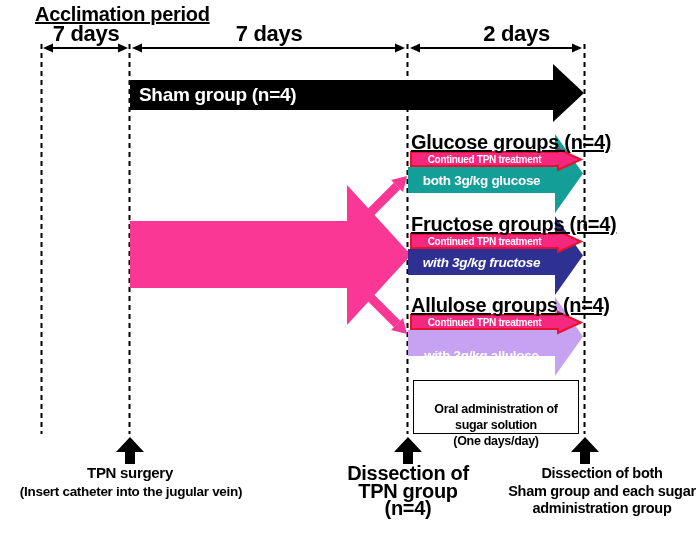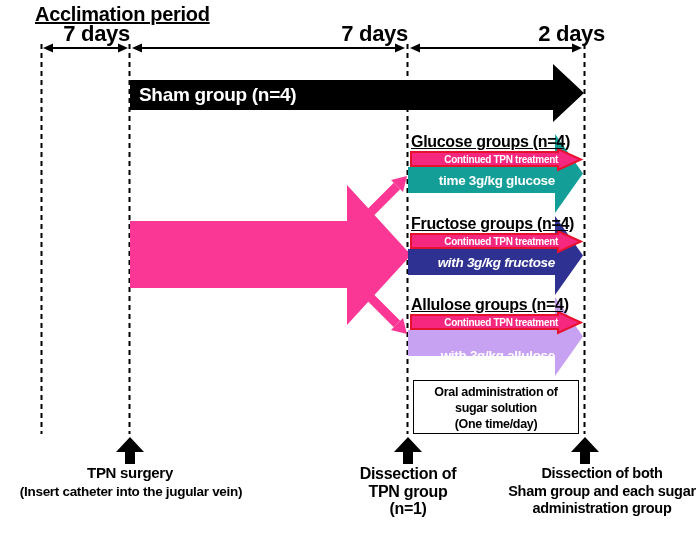--- a/index.html
+++ b/index.html
@@ -3,45 +3,45 @@
 <meta charset="utf-8">
 <style>
   html,body { margin:0; padding:0; background:#fff; }
   #fig {
     position:relative; width:696px; height:533px; background:#fff;
     font-family:"Liberation Sans", sans-serif; font-weight:bold; color:#000;
     letter-spacing:-0.3px; overflow:hidden;
   }
   #shapes { position:absolute; left:0; top:0; }
   .txt { position:absolute; white-space:nowrap; }
-  .ctr { text-align:right; }
+  .ctr { text-align:center; }
   .white { color:#fff; }
   .ul { text-decoration:underline; }
   .dash { stroke:#000; stroke-width:2; stroke-dasharray:5,4; fill:none; }
   .meas { stroke:#000; stroke-width:2; fill:none; }
   .meashead { fill:#000; }
   .blackfill { fill:#000; }
   .pink-stroke { stroke:#FA3795; stroke-width:9; fill:none; }
   .band { stroke:#E8112D; stroke-width:2; stroke-linejoin:miter; }
   .acclim { left:35px; top:3px; font-size:20px; }
   .period { top:22px; font-size:22px; line-height:24px; }
   .shamtxt { left:139px; top:84px; font-size:19px; }
   .tpntxt { left:132px; top:242px; width:215px; font-size:19px; }
-  .glabel { left:411px; font-size:16px; line-height:16px; }
+  .glabel { left:411px; font-size:20px; line-height:16px; }
   .gband { left:411px; width:147px; font-size:10px; line-height:14px; }
   .gdose { left:408px; width:147px; font-size:13.5px; line-height:22px; }
   .box {
     position:absolute; left:413px; top:380px; width:166px; height:54px;
     border:1.5px solid #000; background:#fff; font-size:12.5px; line-height:16px;
-    text-align:center; padding-top:3px; box-sizing:border-box;
+    text-align:center; padding-top:20px; box-sizing:border-box;
   }
   .ev { position:absolute; text-align:center; }
   .ev1t { left:40px; top:464px; width:180px; font-size:15px; line-height:18px; }
   .ev1s { left:3px; top:483px; width:256px; font-size:13.5px; line-height:17px; }
-  .ev2 { left:333px; top:465px; width:150px; font-size:16px; line-height:17.5px; }
+  .ev2 { left:333px; top:465px; width:150px; font-size:20px; line-height:17.5px; }
   .ev3 { left:506px; top:465px; width:192px; font-size:14.5px; line-height:17.5px; }
 </style>
 </head>
 <body>
 
 <div id="fig">
 
   <svg id="shapes" width="696" height="533" viewBox="0 0 696 533">
 
     <line class="dash" x1="41.5" y1="44" x2="41.5" y2="434"></line>
@@ -86,43 +86,43 @@
 
   <div class="txt acclim ul">Acclimation period</div>
   <div class="txt period ctr" style="left:42px;width:88px;">7 days</div>
   <div class="txt period ctr" style="left:130px;width:278px;">7 days</div>
   <div class="txt period ctr" style="left:428px;width:177px;">2 days</div>
 
   <div class="txt shamtxt white">Sham group (n=4)</div>
 
   <div class="txt glabel ul" style="top:134px;">Glucose groups (n=4)</div>
   <div class="txt gband white ctr" style="top:152.5px;">Continued TPN treatment</div>
-  <div class="txt gdose white ctr" style="top:170px;">time 3g/kg glucose</div>
+  <div class="txt gdose white ctr" style="top:170px;">both 3g/kg glucose</div>
 
   <div class="txt glabel ul" style="top:216px;">Fructose groups (n=4)</div>
   <div class="txt gband white ctr" style="top:234.5px;">Continued TPN treatment</div>
   <div class="txt gdose white ctr" style="top:252px;font-style:italic;">with 3g/kg fructose</div>
 
   <div class="txt glabel ul" style="top:297px;">Allulose groups (n=4)</div>
   <div class="txt gband white ctr" style="top:315.5px;">Continued TPN treatment</div>
   <div class="txt gdose white ctr" style="top:333px;margin-top:12px;">with 3g/kg allulose</div>
 
   <div class="box">
     <div>Oral administration of</div>
     <div>sugar solution</div>
-    <div>(One time/day)</div>
+    <div>(One days/day)</div>
   </div>
 
   <div class="ev ev1s">(Insert catheter into the jugular vein)</div>
   <div class="ev ev1t">TPN surgery</div>
 
   <div class="ev ev2">
     <div>Dissection of</div>
     <div>TPN group</div>
-    <div>(n=1)</div>
+    <div>(n=4)</div>
   </div>
 
   <div class="ev ev3">
     <div>Dissection of both</div>
     <div>Sham group and each sugar</div>
     <div>administration group</div>
   </div>
 
 </div>
 

